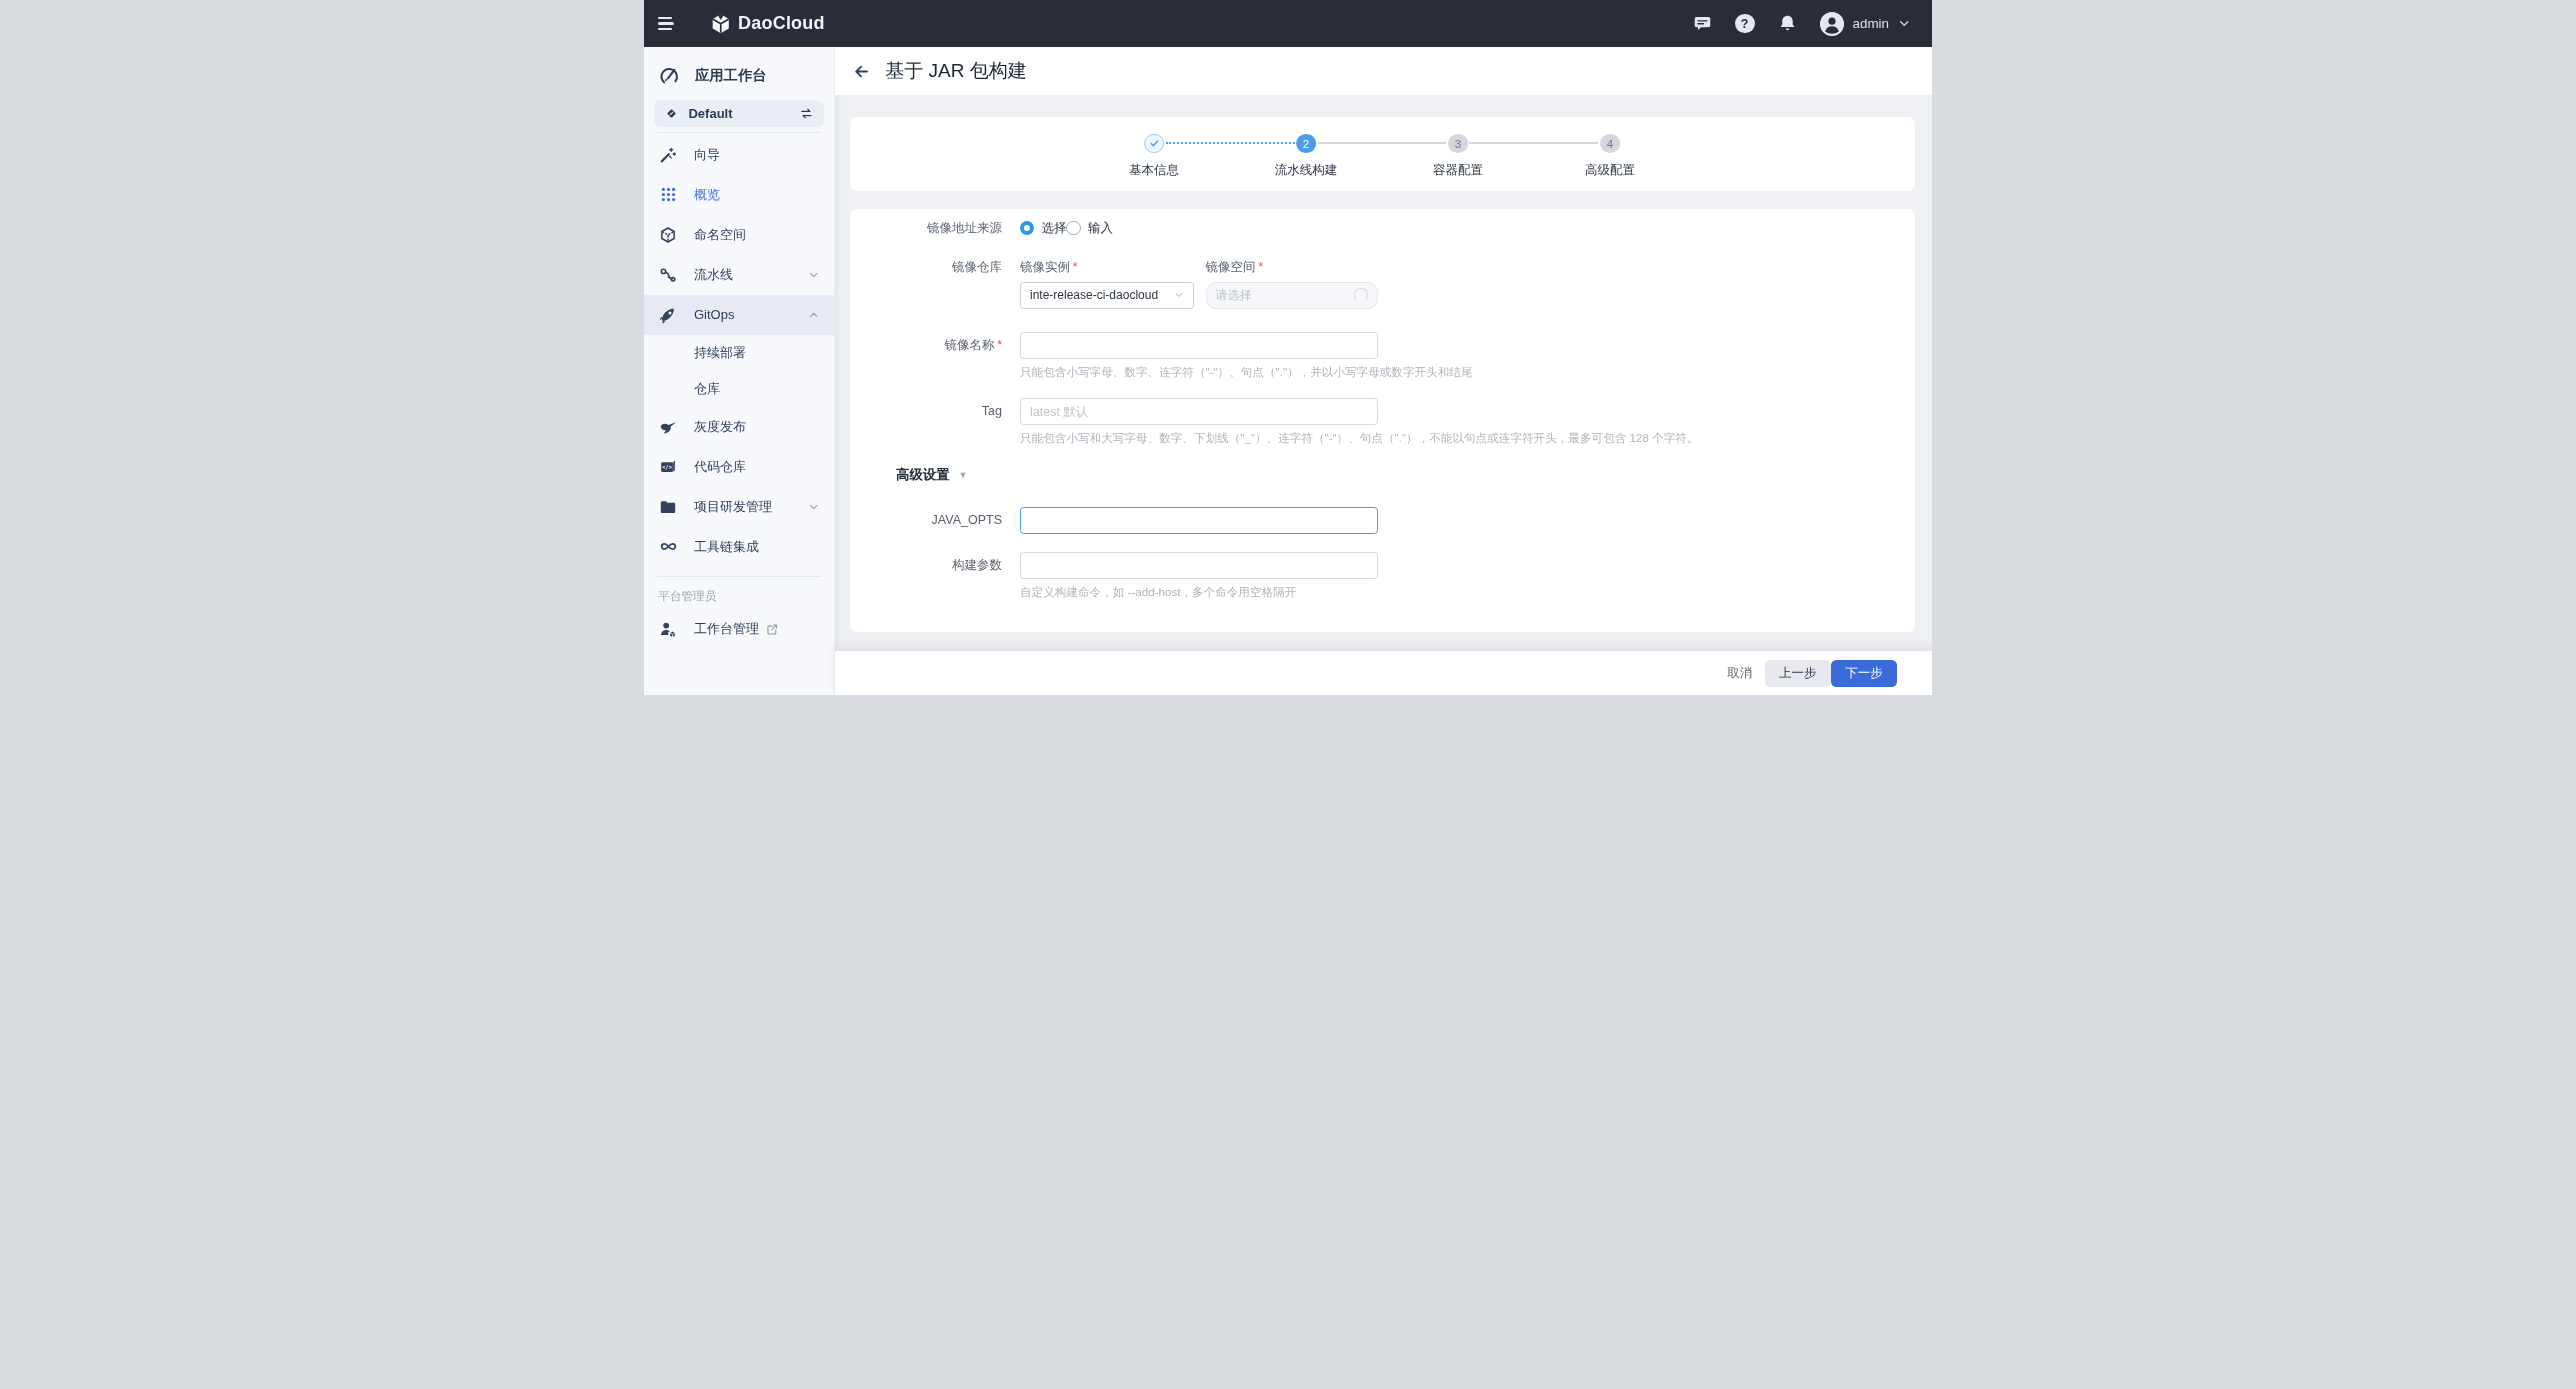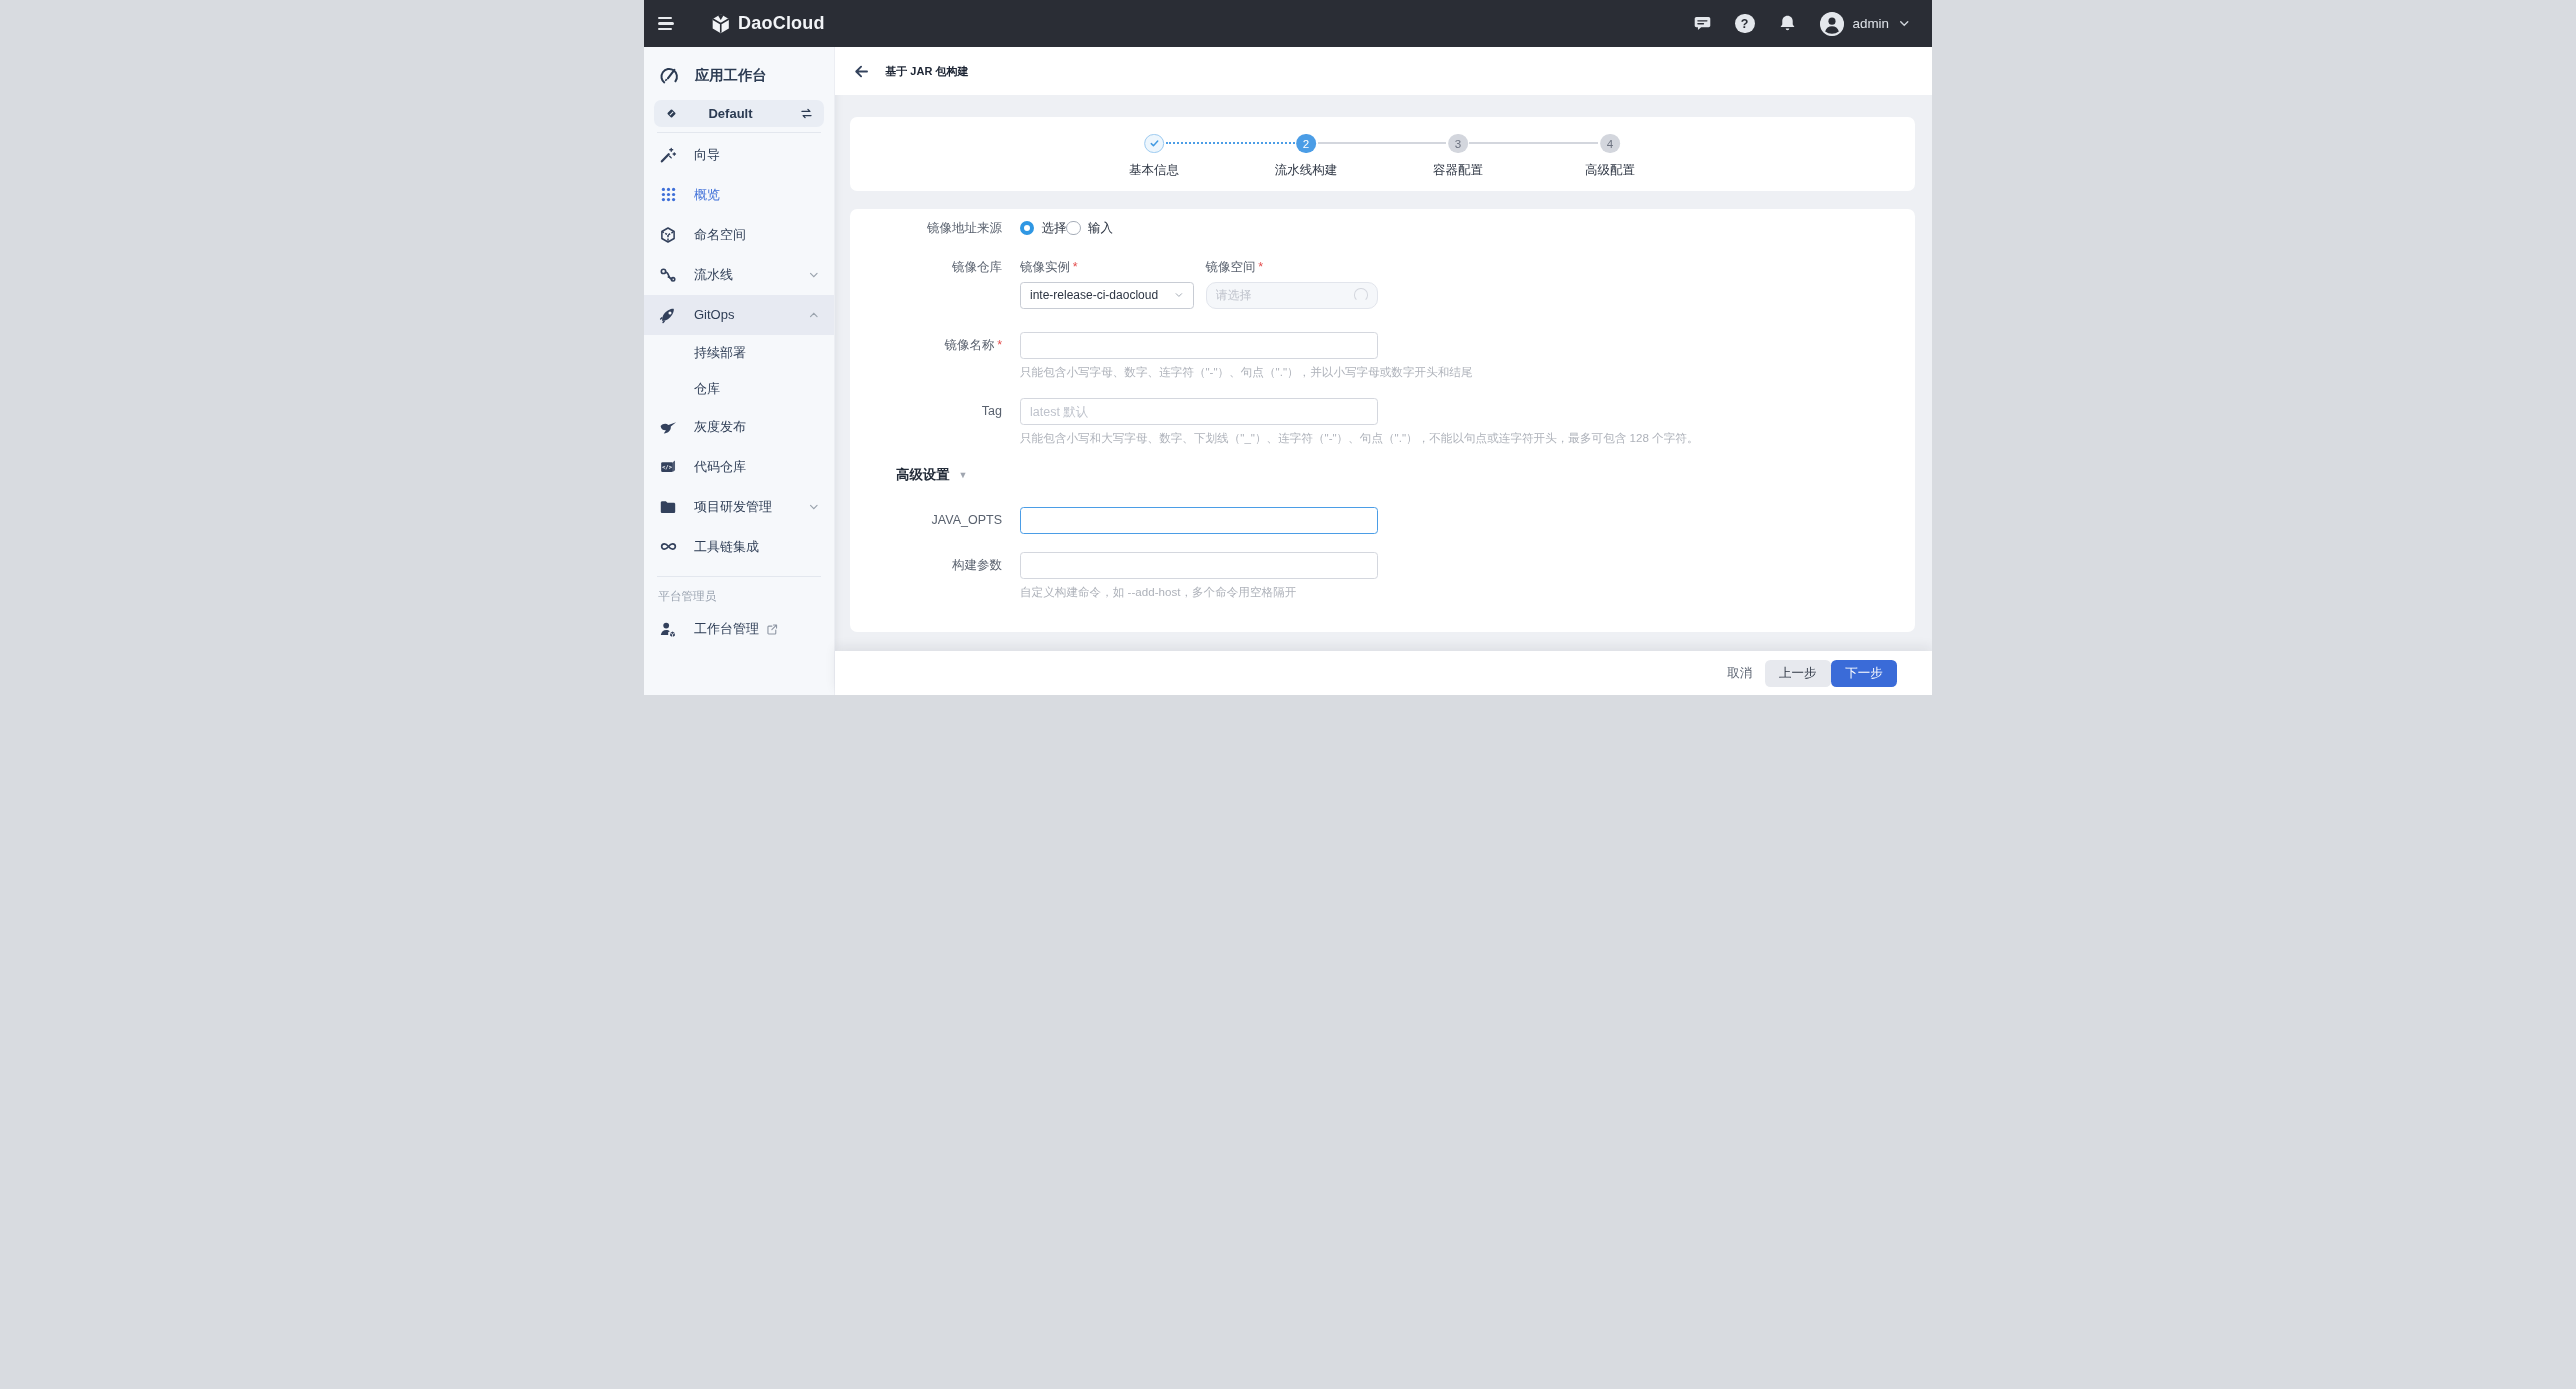--- a/index.html
+++ b/index.html
@@ -22,39 +22,39 @@
   .user-name { color:#dfe3e9; font-size:13.4px; }
 
   
   .body { display:flex; height:648px; }
 
   
   .side { width:191px; background:#f6f8fb; border-right:0.9px solid #eceef3; flex:none; display:flex; flex-direction:column; }
   .side-app { display:flex; align-items:center; gap:14.3px; padding:10.7px 14.3px 0 14.3px; height:47px; color:#2c3b52; }
   .side-app-label { font-size:14.3px; font-weight:600; color:#2c3b52; }
   .workspace { margin:6.3px 9.8px 0; height:27px; background:#e9edf4; border-radius:7.2px; display:flex; align-items:center; padding:0 10.7px; gap:9px; color:#2c3b52; cursor:pointer; }
-  .workspace-name { font-size:13px; font-weight:600; flex:1;margin-left:20px; }
+  .workspace-name { font-size:13px; font-weight:600; flex:1; }
   .side-div { border-top:0.9px solid #e3e7ee; margin:4.5px 13.4px 0; }
   .nav { padding-top:1.8px; }
   .nav-item { height:40px; display:flex; align-items:center; color:#2e3d55; font-size:13px; cursor:pointer; position:relative; }
   .nav-item .ic { width:19.7px; margin-left:14.3px; display:flex; justify-content:center; color:#33415c; }
   .nav-item .lbl { margin-left:16px; }
   .nav-item.active { color:#3e6fd8; } .nav-item.active .ic { color:#3e6fd8; }
   .nav-item.hl { background:#e7eaf2; }
   .nav-sub { height:36px; } .nav-sub .lbl { margin-left:50px; }
   .chev { position:absolute; right:14.3px; color:#9aa3ad; display:flex; }
   .side-sec { margin:9px 13.4px 0; border-top:0.9px solid #e3e7ee; }
   .sec-label { margin:12.5px 14.3px 0; color:#9aa3b0; font-size:11.6px; }
   .ext { margin-left:7.2px; color:#8d95a3; display:flex; }
 
   
   .main { flex:1; display:flex; flex-direction:column; background:#eef0f4; min-width:0; }
   .titlebar { height:48px; background:#fff; display:flex; align-items:center; padding-left:17px; gap:14.3px; flex:none; }
   .back { color:#33425c; display:flex; cursor:pointer; }
-  .page-title { font-size:11px; font-weight:bold; color:#1c2433; }
+  .page-title { font-size:19px; font-weight:normal; color:#1c2433; }
   .content { flex:1; padding:21.5px 17px 19px 15px; box-shadow:inset 9px 0 9px -9px rgba(40,50,70,.10); overflow:hidden; }
   .card { background:#fff; border-radius:7.2px; }
 
   
   .stepper-card { height:74px; margin-bottom:18px; position:relative; }
   .circ { position:absolute; top:17px; width:19.7px; height:19.7px; border-radius:50%; display:flex; align-items:center; justify-content:center; font-size:11.6px; transform:translateX(-50%); }
   .circ.done { background:#edf6fd; border:0.9px solid #9ccaf0; color:#419ae2; }
   .circ.act { background:#4b9de6; color:#fff; }
   .circ.pend { background:#d3d6dd; color:#6d7380; }
   .conn { position:absolute; top:25px; height:0; }

